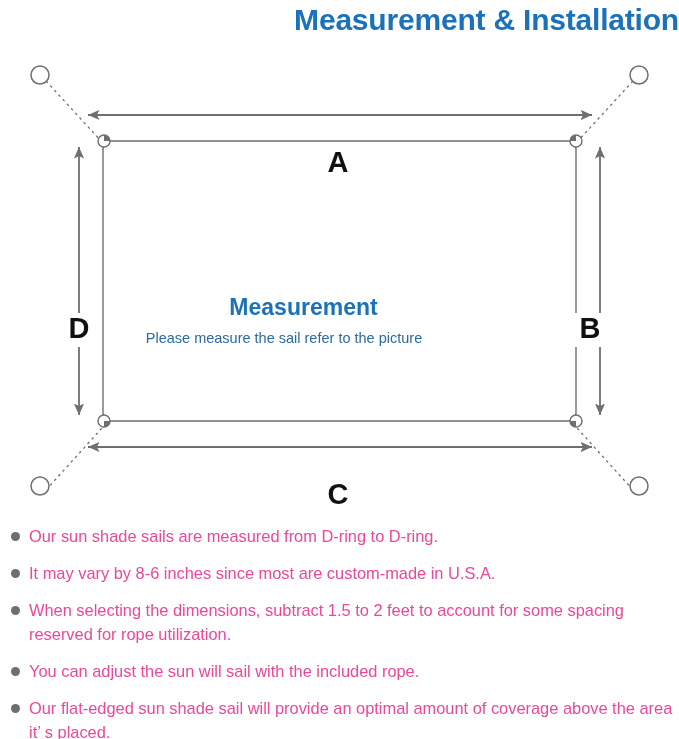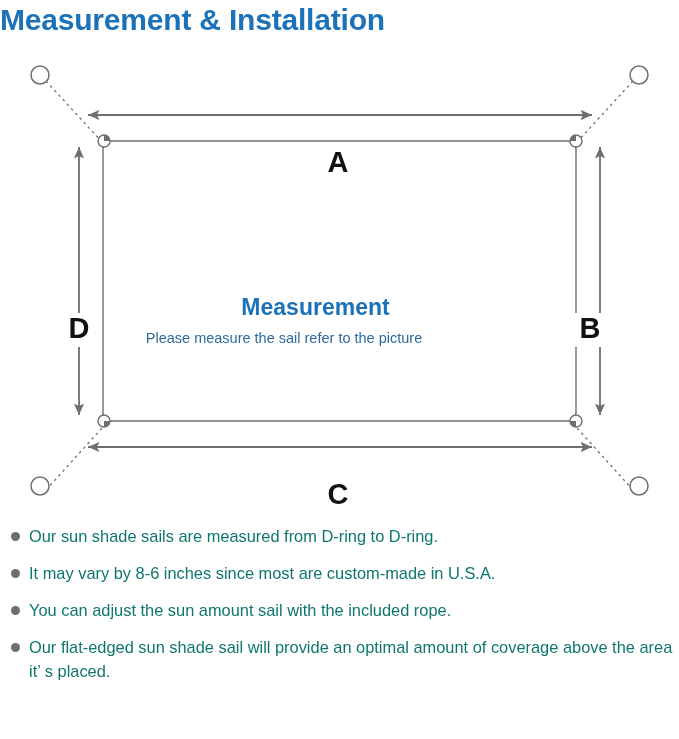--- a/index.html
+++ b/index.html
@@ -23,21 +23,21 @@
     height: 739px;
     background: #ffffff;
   }
 
   
   .title {
     position: absolute;
     left: 0;
     top: 1px;
     width: 679px;
-    text-align: left;
+    text-align: right;
     font-family: "Liberation Sans", sans-serif;
     font-size: 30px;
     font-weight: bold;
     letter-spacing: -0.2px;
     color: #1C72B8;
     line-height: 38px;
     white-space: nowrap;
   }
 
   
@@ -48,21 +48,21 @@
     width: 679px;
     height: 470px;
   }
   .diagram svg {
     display: block;
   }
 
   
   .sail-title {
     position: absolute;
-    left: 12px;
+    left: 0;
     top: 243px;
     width: 607px;
     text-align: center;
     font-size: 23px;
     font-weight: bold;
     color: #1C72B8;
     line-height: 28px;
     white-space: nowrap;
   }
   .sail-sub {
@@ -100,21 +100,21 @@
     left: 0;
     top: 524px;
     width: 679px;
   }
   .note-item {
     position: relative;
     padding-left: 29px;
     margin: 0 0 13px 0;
     font-size: 16.4px;
     line-height: 24px;
-    color: #0f766e;
+    color: #ec4899;
     padding-right: 4px;
   }
   .note-item:last-child { margin-bottom: 0; }
   .note-bullet {
     position: absolute;
     left: 11px;
     top: 8px;
     width: 9px;
     height: 9px;
     border-radius: 50%;
@@ -200,21 +200,25 @@
     <div class="note-item">
       <span class="note-bullet"></span>
       <span class="note-text">Our sun shade sails are measured from D-ring to D-ring.</span>
     </div>
     <div class="note-item">
       <span class="note-bullet"></span>
       <span class="note-text">It may vary by 8-6 inches since most are custom-made in U.S.A.</span>
     </div>
     <div class="note-item">
       <span class="note-bullet"></span>
-      <span class="note-text">You can adjust the sun amount sail with the included rope.</span>
+      <span class="note-text">When selecting the dimensions, subtract 1.5 to 2 feet to account for some spacing reserved for rope utilization.</span>
+    </div>
+    <div class="note-item">
+      <span class="note-bullet"></span>
+      <span class="note-text">You can adjust the sun will sail with the included rope.</span>
     </div>
     <div class="note-item">
       <span class="note-bullet"></span>
       <span class="note-text">Our flat-edged sun shade sail will provide an optimal amount of coverage above the area it’ s placed.</span>
     </div>
   </div>
 
 </div>
 
 </body></html>

